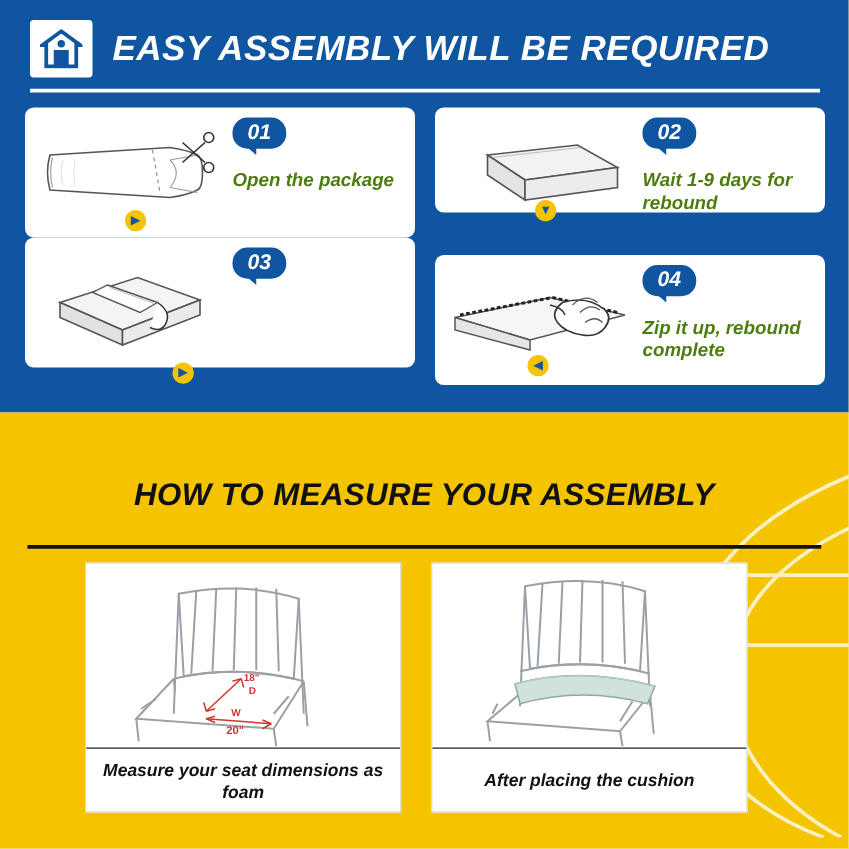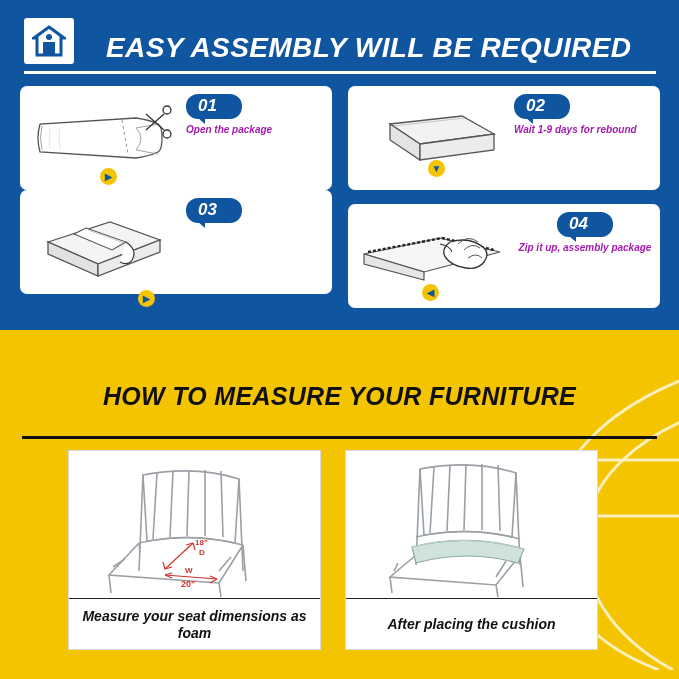--- a/index.html
+++ b/index.html
@@ -29,22 +29,21 @@
     height: 330px;
     background: #0f55a0;
   }
   .header-row {
     position: absolute;
     left: 24px;
     top: 14px;
     width: 632px;
     height: 50px;
     display: flex;
-    align-items: flex-end;
-    gap: 16px;
+    align-items: center;
   }
   .logo-badge {
     width: 50px;
     height: 46px;
     background: #ffffff;
     border-radius: 3px;
     display: flex;
     align-items: center;
     justify-content: center;
     flex: 0 0 auto;
@@ -76,23 +75,23 @@
     width: 640px;
     height: 226px;
   }
   .step-card {
     position: absolute;
     background: #ffffff;
     border-radius: 7px;
     box-sizing: border-box;
   }
   .card-1 { left: 0px;   top: 0px;   width: 312px; height: 104px; }
-  .card-2 { left: 328px; top: 0px;   width: 312px; height: 104px; }
+  .card-2 { left: 328px; top: 0px;   width: 312px; height: 84px; }
   .card-3 { left: 0px;   top: 104px; width: 312px; height: 104px; }
-  .card-4 { left: 328px; top: 118px; width: 312px; height: 104px; text-align: center; }
+  .card-4 { left: 328px; top: 118px; width: 312px; height: 104px; }
 
   .card-illus {
     position: absolute;
     left: 6px;
     top: 4px;
     width: 156px;
     height: 96px;
   }
   .card-text-wrap {
     position: absolute;
@@ -102,38 +101,38 @@
     height: 90px;
   }
   .step-num {
     display: inline-block;
     position: relative;
     background: #0f55a0;
     color: #ffffff;
     font-size: 17px;
     font-weight: bold;
     font-style: italic;
-    padding: 2px 25px 3px 12px;
+    padding: 2px 12px 3px 12px;
     border-radius: 12px;
   }
   .step-num::after {
     content: "";
     position: absolute;
     left: 12px;
     bottom: -5px;
     width: 0;
     height: 0;
     border-left: 7px solid transparent;
     border-right: 0px solid transparent;
     border-top: 6px solid #0f55a0;
   }
   .step-label {
-    margin-top: 5px;
-    color: #a21caf;
-    font-size: 10px;
+    margin-top: 17px;
+    color: #4d7c0f;
+    font-size: 15px;
     font-weight: bold;
     font-style: italic;
     line-height: 1.18;
   }
 
   .arrow-circle {
     position: absolute;
     width: 17px;
     height: 17px;
     border-radius: 50%;
@@ -323,42 +322,42 @@
             <path d="M10 46 L10 56 L70 72 L70 64 Z" fill="#e6e6e6" stroke="#555" stroke-width="1.2"></path>
             <path d="M14 44 L88 30" stroke="#222" stroke-width="2.4" stroke-dasharray="3 2"></path>
             <path d="M88 30 L140 42" stroke="#222" stroke-width="2.4" stroke-dasharray="3 2"></path>
             <path d="M96 34 q20 -6 34 6 q6 6 0 14 q-6 8 -18 6 q-14 -2 -20 -10 q-6 -8 4 -16 z" fill="#ffffff" stroke="#333" stroke-width="1.3"></path>
             <path d="M104 36 q10 -10 20 -2 M110 42 q8 -8 16 -2 M114 50 q8 -6 14 0" fill="none" stroke="#555" stroke-width="1"></path>
             <path d="M86 36 q10 2 12 8" fill="none" stroke="#333" stroke-width="1.2"></path>
           </svg>
         </div>
         <div class="card-text-wrap">
           <div class="step-num">04</div>
-          <div class="step-label">Zip it up, assembly package</div>
+          <div class="step-label">Zip it up, rebound complete</div>
         </div>
       </div>
 
       <div class="arrow-circle arr-1">▶</div>
       <div class="arrow-circle arr-2">▼</div>
       <div class="arrow-circle arr-3">▶</div>
       <div class="arrow-circle arr-4">◀</div>
 
     </div>
   </div>
 
   <div class="yellow-panel">
 
     <svg class="swoosh" viewBox="0 0 300 330">
       <path d="M300 30 C210 60 150 110 140 180 C132 240 170 300 250 330" fill="none" stroke="#ffffff" stroke-width="3"></path>
       <path d="M300 70 C230 96 182 136 176 192 C170 246 202 296 264 330" fill="none" stroke="#ffffff" stroke-width="3"></path>
       <path d="M142 176 L300 176" fill="none" stroke="#ffffff" stroke-width="3"></path>
       <path d="M176 120 L300 120" fill="none" stroke="#ffffff" stroke-width="3"></path>
     </svg>
 
-    <div class="measure-title">HOW TO MEASURE YOUR FURNITURE</div>
+    <div class="measure-title">HOW TO MEASURE YOUR ASSEMBLY</div>
     <div class="measure-rule"></div>
 
     <div class="photo-grid">
 
       <div class="photo-card left">
         <div class="photo-area">
           <svg width="253" height="147" viewBox="0 0 253 147">
             <rect x="0" y="0" width="253" height="147" fill="#ffffff"></rect>
             <g stroke="#9aa0a6" stroke-width="1.6" fill="none">
               <path d="M74 24 q52 -10 96 4 l-4 64 q-44 -10 -88 -2 z"></path>

